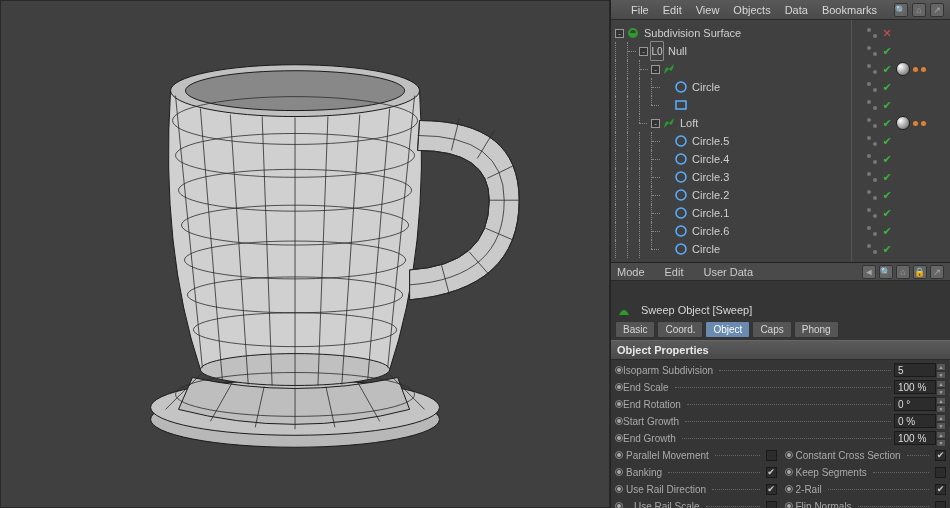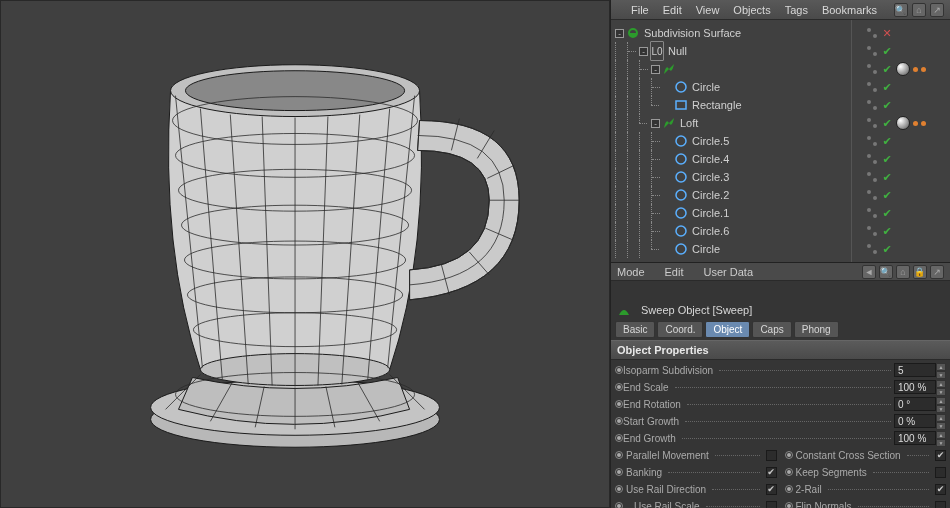--- a/index.html
+++ b/index.html
@@ -138,21 +138,21 @@
 
   <div class="side-panel">
 
     <div class="panel" style="flex:1; position:relative;">
       <div class="menubar">
         <span class="grip"><span></span><span></span><span></span><span></span><span></span><span></span></span>
         <span>File</span>
         <span>Edit</span>
         <span>View</span>
         <span>Objects</span>
-        <span>Tags</span>
+        <span>Data</span>
         <span>Bookmarks</span>
         <span class="right-icons">
           <span class="manager-icon">🔍</span>
           <span class="manager-icon">⌂</span>
           <span class="manager-icon">↗</span>
         </span>
       </div>
       <div class="tree" id="tree">
           <div class="tree-row">
             <span style="width:4px"></span>
@@ -222,21 +222,20 @@
             <span class="indent-line"></span>
             <span class="indent-line"></span>
             <span class="indent-line"></span>
             <span class="branch-end"></span>
             <span style="width:11px"></span>
             <span class="obj-icon circle">
               <svg width="14" height="14">
                 <rect x="2" y="3" width="10" height="8" stroke="#5bb0ff" fill="none" stroke-width="1.5"></rect>
               </svg>
             </span>
-            <span class="label ">Rectangle</span>
             <div class="row-icons">
               <span class="layer-col"></span>
               <span class="check-icon">✔</span>
             </div>
           </div>
           <div class="tree-row">
             <span style="width:4px"></span>
             <span class="indent-line"></span>
             <span class="indent-line"></span>
             <span class="branch-end"></span>

